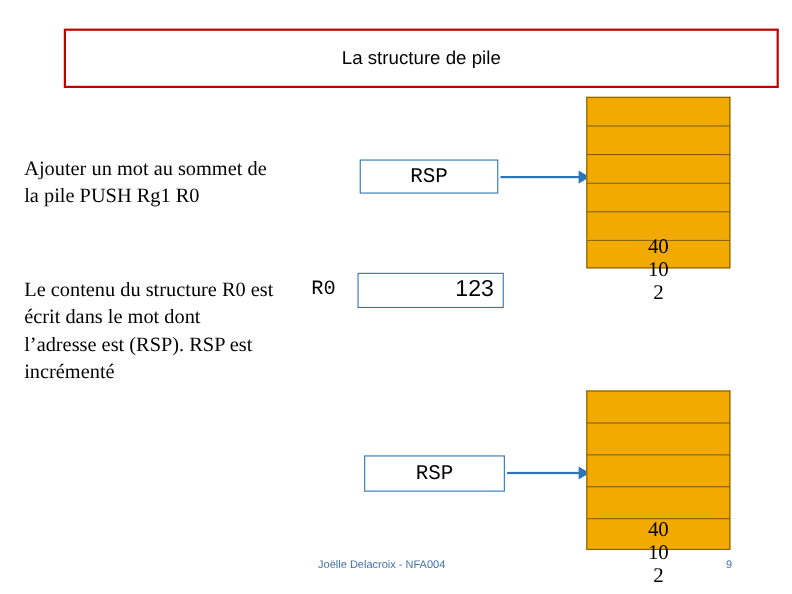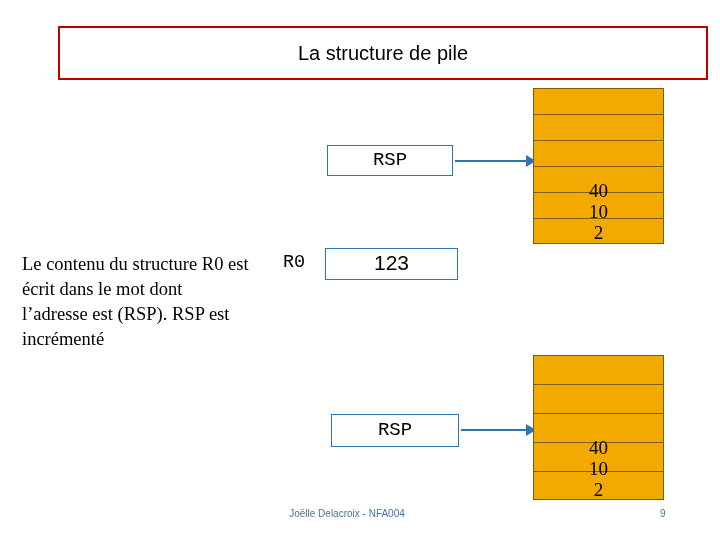--- a/index.html
+++ b/index.html
@@ -34,21 +34,21 @@
   }
   .title-text {
     position: absolute;
     left: 0;
     top: 0;
     width: 646px;
     height: 50px;
     line-height: 50px;
     text-align: center;
     font-family: "Liberation Sans", sans-serif;
-    font-size: 20px;
+    font-size: 17px;
     color: #000000;
     white-space: nowrap;
   }
 
   
   .body-text {
     position: absolute;
     font-family: "Liberation Serif", serif;
     font-size: 18.5px;
     line-height: 25px;
@@ -106,20 +106,21 @@
     position: absolute;
     left: 325px;
     top: 248px;
     width: 133px;
     height: 32px;
     line-height: 30px;
     text-align: center;
     font-family: "Liberation Sans", sans-serif;
     font-size: 21px;
     color: #000000;
+    padding-left: 40px;
   }
 
   
   .stack {
     position: absolute;
     box-sizing: border-box;
   }
   .stack-cell {
     box-sizing: border-box;
     background: #f2a900;
@@ -142,20 +143,21 @@
 
   
   .stack-nums {
     position: absolute;
     font-family: "Liberation Serif", serif;
     font-size: 19px;
     line-height: 21px;
     color: #000000;
     text-align: center;
     width: 131px;
+    margin-top: 34px;
   }
   .nums-top { left: 533px; top: 180px; }
   .nums-bottom { left: 533px; top: 437px; }
 
   
   .arrow-line {
     position: absolute;
     height: 2px;
     background: #2e75b6;
   }
@@ -196,20 +198,21 @@
 </style>
 </head>
 <body>
 
 <div class="slide">
 
   <div class="title-box">
     <div class="title-text">La structure de pile</div>
   </div>
 
+  <div class="body-text para1">Ajouter un mot au sommet de la pile PUSH Rg1 R0</div>
   <div class="body-text para2">Le contenu du structure R0 est écrit dans le mot dont l’adresse est (RSP). RSP est incrémenté</div>
 
   <div class="rsp-box rsp-top">RSP</div>
 
   <div class="arrow-line arrow1-line"></div>
   <div class="arrow-head arrow1-head"></div>
 
   <div class="r0-label">R0</div>
   <div class="r0-box"></div>
   <div class="r0-value">123</div>

